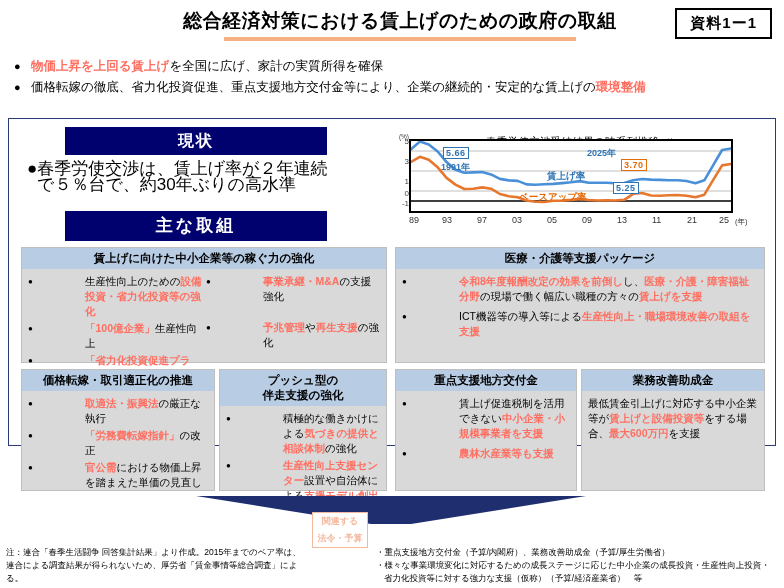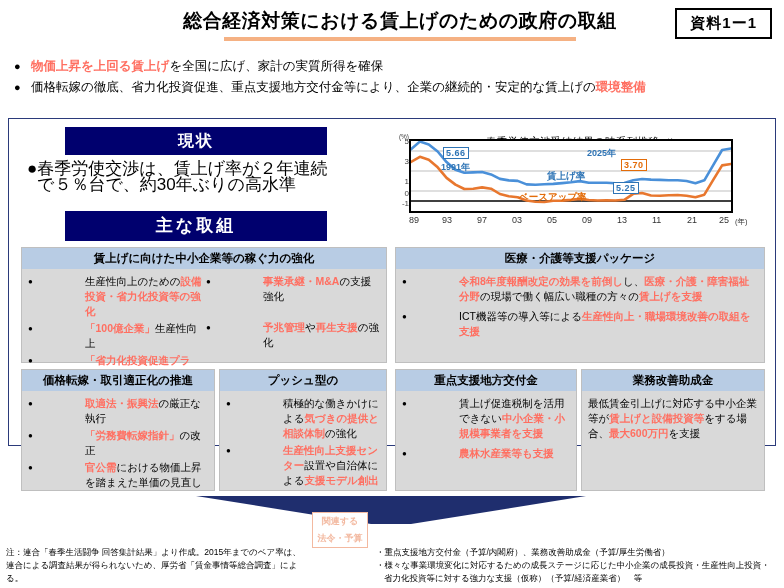--- a/index.html
+++ b/index.html
@@ -290,20 +290,21 @@
         <div class="li">
             <span class="bd">●</span>
             <span class="bt"><span class="r">官公需</span><span>における物価上昇を踏まえた単価の見直し</span></span>
           </div>
       </div>
     </div>
 
     <div class="card" style="left:210px; top:250px; width:168px; height:122px;">
       <div class="card-head">
         <div>プッシュ型の</div>
+        <div>伴走支援の強化</div>
       </div>
       <div class="card-body">
         <div class="li">
             <span class="bd">●</span>
             <span class="bt"><span>積極的な働きかけによる</span><span class="r">気づきの提供と相談体制</span><span>の強化</span></span>
           </div>
         <div class="li">
             <span class="bd">●</span>
             <span class="bt"><span class="r">生産性向上支援センター</span><span>設置や自治体による</span><span class="r">支援モデル創出</span></span>
           </div>

